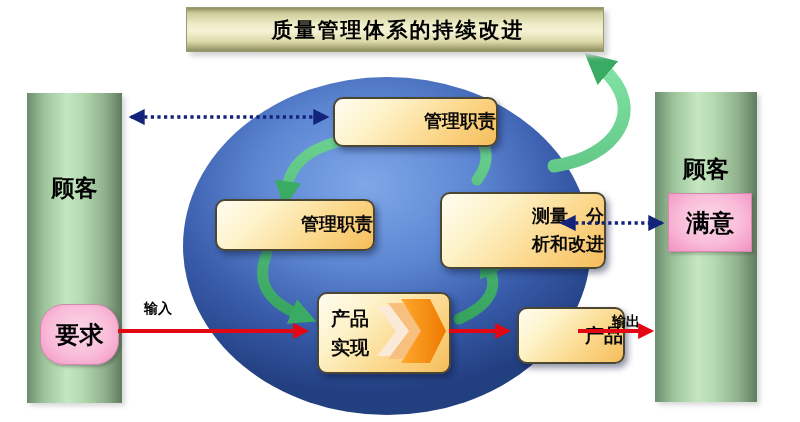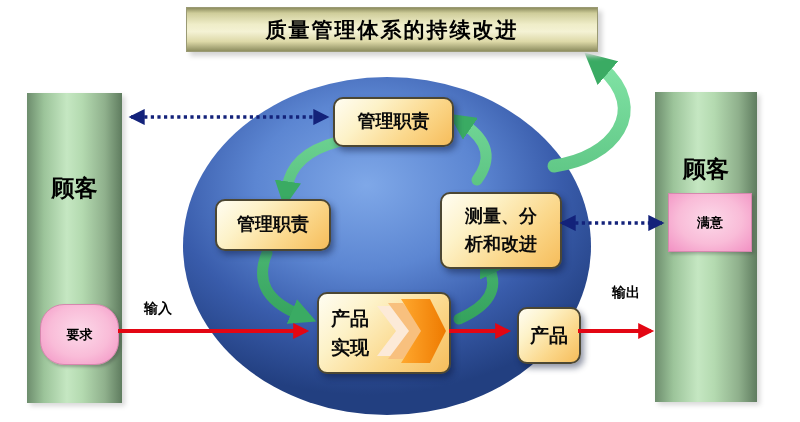--- a/index.html
+++ b/index.html
@@ -3,65 +3,65 @@
 <meta charset="utf-8">
 <style>
   html,body{margin:0;padding:0;background:#ffffff;}
   .stage{position:relative;width:800px;height:422px;background:#fff;overflow:hidden;
          font-family:"Liberation Sans","DejaVu Sans",sans-serif;}
 
   
   .banner{position:absolute;left:186px;top:7px;width:410px;height:43px;
     background:linear-gradient(180deg,#8e8e60 0%,#cfcd9a 12%,#efedc8 38%,#f4f2d4 55%,#ddd9a8 78%,#8e8e60 100%);
     border:1px solid #9a9a74;box-shadow:4px 4px 5px #d4d4d4;
-    display:flex;align-items:center;justify-content:center;}
+    display:flex;align-items:center;justify-content:center;padding-left:6px;}
   .banner span{font-size:21px;font-weight:bold;color:#000;letter-spacing:2px;}
 
   
   .col{position:absolute;width:95px;top:93px;height:310px;
     background:linear-gradient(90deg,#6d8d6d 0%,#9cc49a 18%,#c5e7c2 42%,#b4dab0 58%,#8fb08c 82%,#5f7c5f 100%);
     box-shadow:3px 3px 5px #d8d8d8;}
   .col-left{left:27px;}
   .col-right{left:655px;top:92px;width:102px;}
   .col-label{position:absolute;width:100%;text-align:center;
     font-size:23px;font-weight:bold;color:#000;}
   .col-left .col-label{top:80px;}
   .col-right .col-label{top:62px;}
   .pinkbox{position:absolute;display:flex;align-items:center;justify-content:center;
     background:radial-gradient(ellipse at 50% 45%,#fcd9e9 0%,#f9bcd8 55%,#f291c3 100%);
     border:1px solid #d687ae;box-shadow:2px 2px 3px rgba(60,60,60,.35);
-    font-size:13px;font-weight:bold;color:#000;}
+    font-size:24px;font-weight:bold;color:#000;}
   .pink-req{left:13px;top:211px;width:77px;height:59px;border-radius:24px;}
   .pink-sat{left:13px;top:101px;width:82px;height:57px;}
 
   
   .ellipse{position:absolute;left:183px;top:77px;width:408px;height:338px;border-radius:50%;
     background:radial-gradient(ellipse 68% 62% at 45% 32%,#7fa8e8 0%,#5c86d2 40%,#395cab 70%,#223f80 100%);}
 
   
-  .gold{position:absolute;display:flex;align-items:center;justify-content:center;
+  .gold{position:absolute;display:flex;align-items:center;justify-content:flex-end;
     background:linear-gradient(135deg,#fffdf2 0%,#fdf2c8 30%,#fbd88c 65%,#f6bd5b 100%);
     border:2px solid #4c4733;border-radius:10px;
     box-shadow:3px 4px 6px rgba(12,22,58,.45);
     font-size:18px;font-weight:bold;color:#0a0a0a;text-align:center;
-    white-space:pre-line;line-height:1.55;}
+    white-space:pre-line;line-height:1.55;padding-left:44px;}
   .gold-top{left:333px;top:97px;width:117px;height:46px;}
   .gold-left{left:215px;top:199px;width:112px;height:48px;}
   .gold-meas{left:440px;top:192px;width:118px;height:73px;}
   .gold-real{left:317px;top:292px;width:130px;height:78px;
     justify-content:flex-start;padding-left:0;}
   .gold-real span{margin-left:12px;font-size:19px;text-align:left;}
   .gold-prod{left:517px;top:307px;width:60px;height:53px;font-size:19px;}
 
   .overlay{position:absolute;left:0;top:0;width:800px;height:422px;pointer-events:none;}
 
   
   .flowlabel{position:absolute;font-size:14px;font-weight:bold;color:#000;width:64px;text-align:center;}
   .lbl-in{left:126px;top:300px;}
-  .lbl-out{left:594px;top:284px;}
+  .lbl-out{left:594px;top:313px;}
   .z1{z-index:1}.z2{z-index:2}.z3{z-index:3}.z4{z-index:4}.z5{z-index:5}
 </style>
 </head>
 <body>
 
 <div class="stage">
 
   <div class="banner z3">
     <span>质量管理体系的持续改进</span>
   </div>

